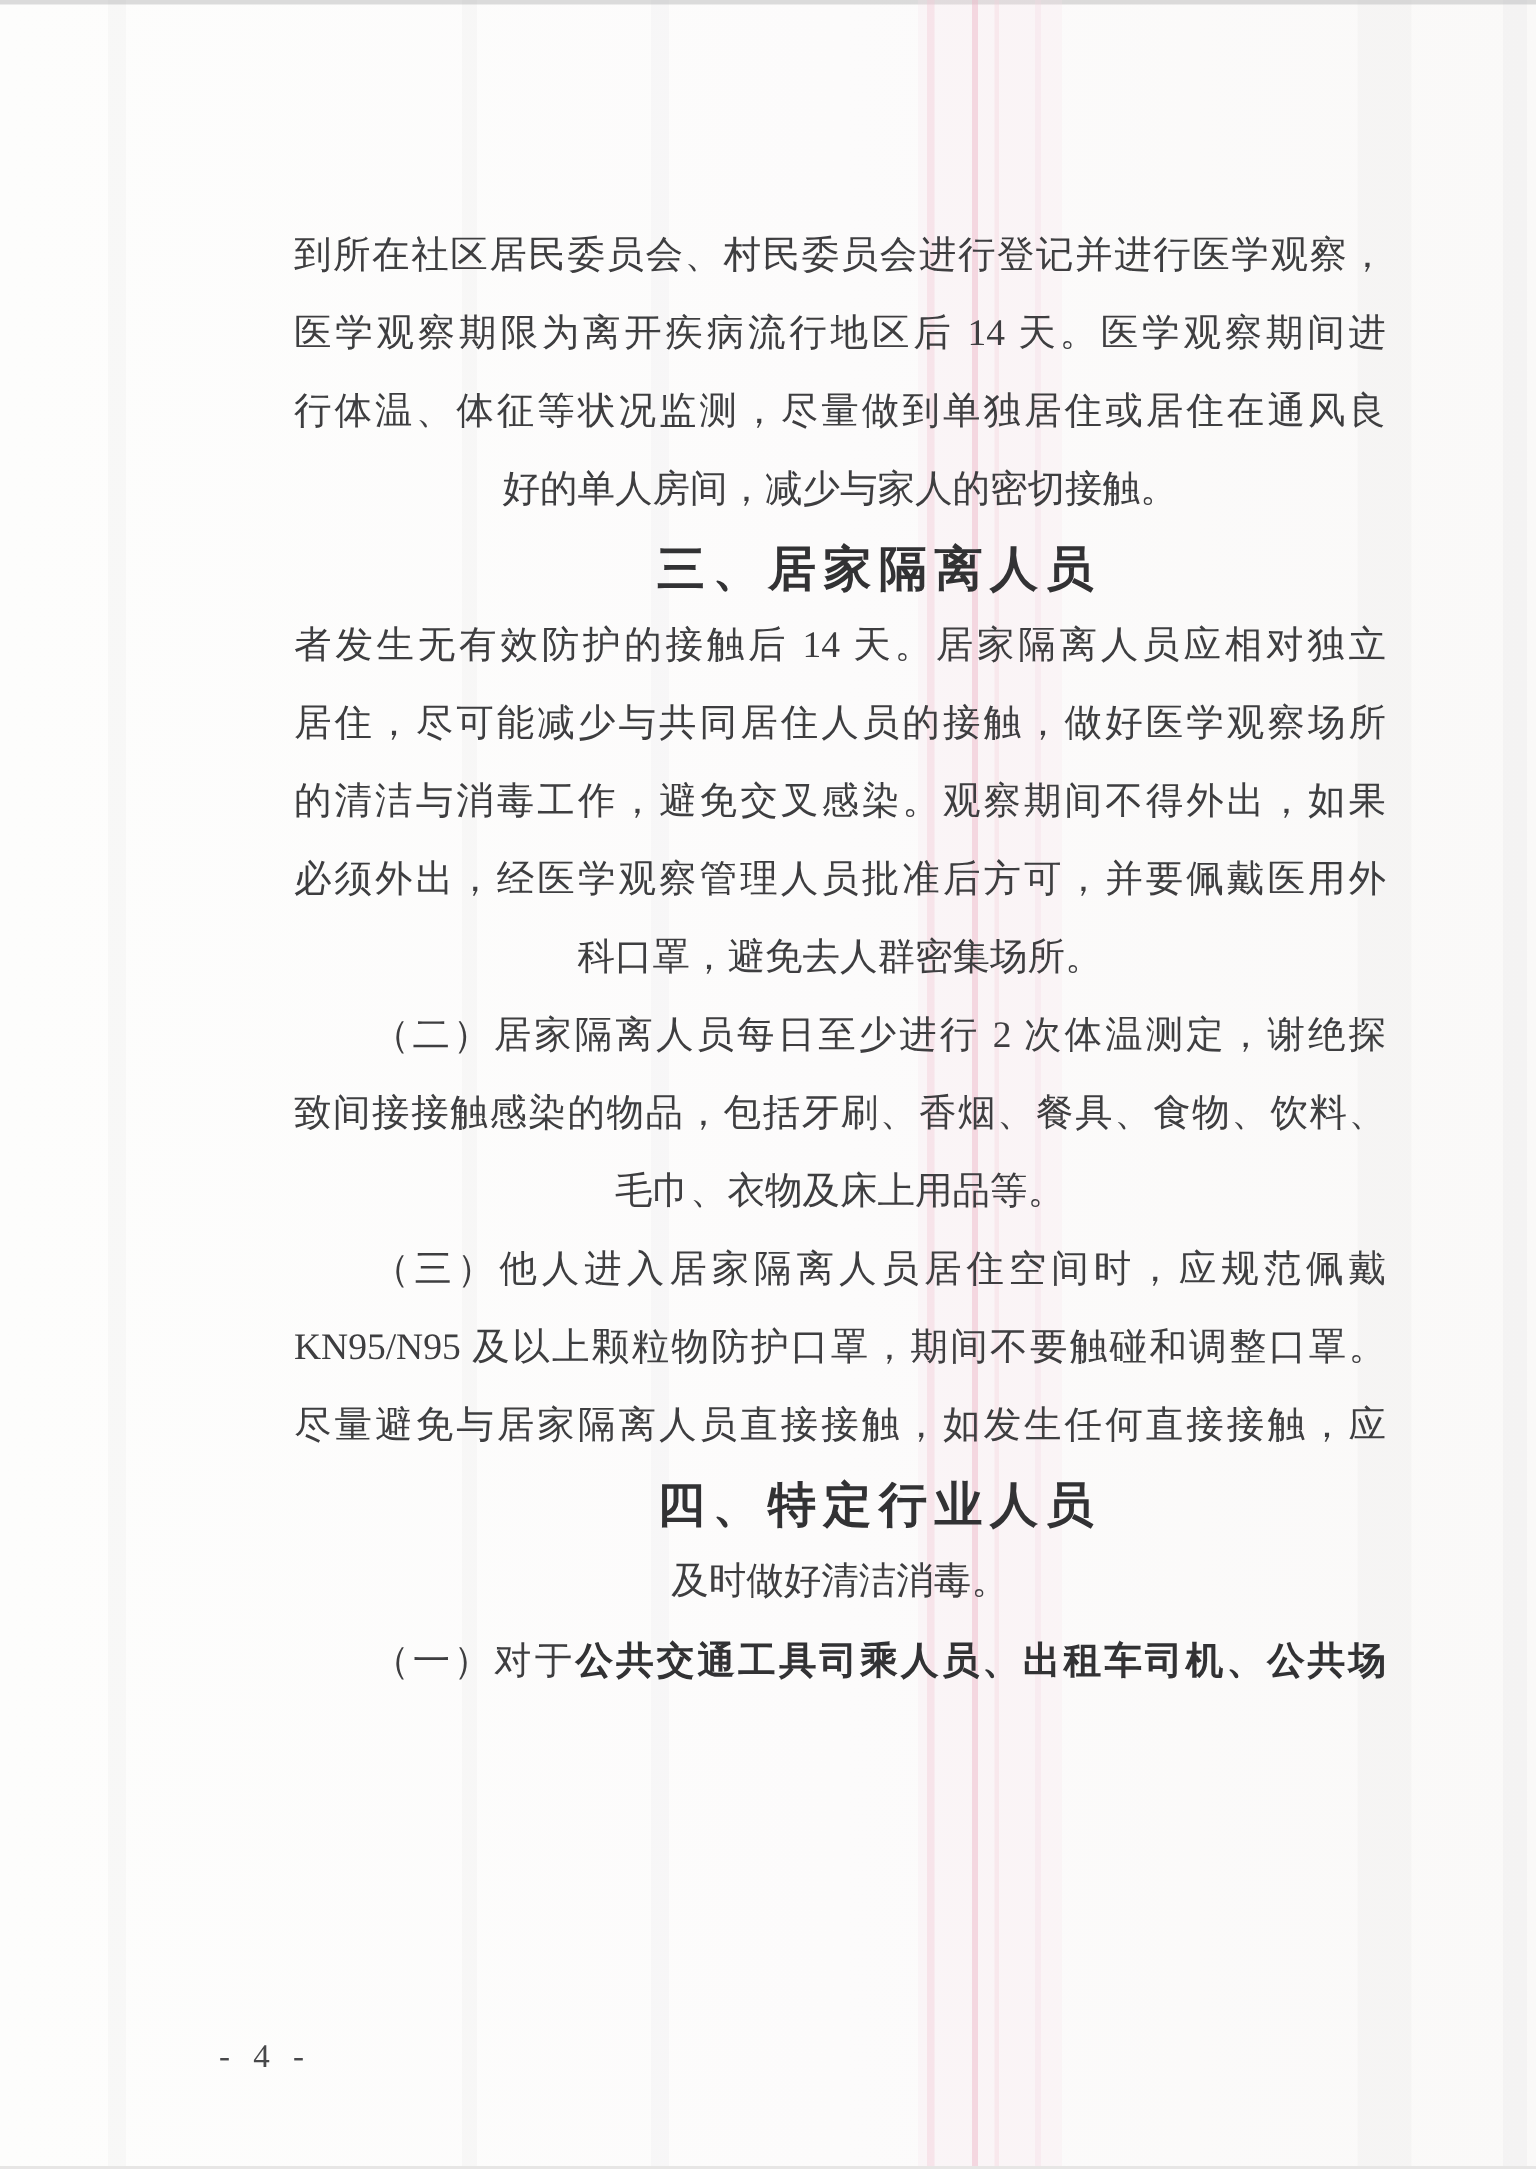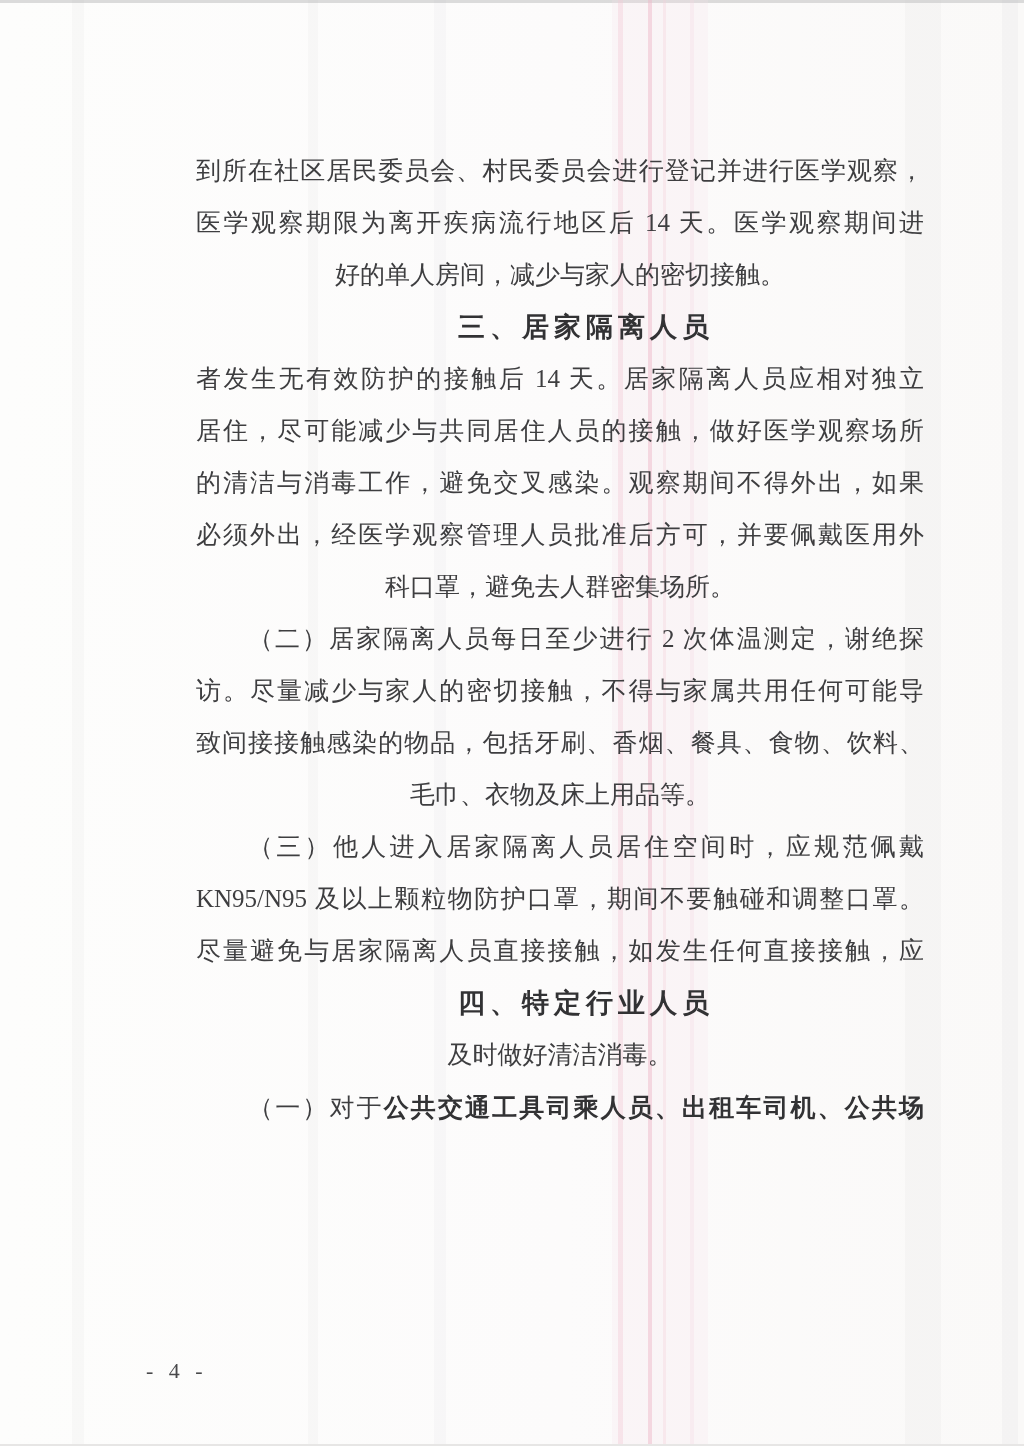--- a/index.html
+++ b/index.html
@@ -68,21 +68,21 @@
     text-align: center;
   }
   .line.justify {
     text-align: justify;
     text-align-last: justify;
   }
   .line.indent {
     text-indent: 52px;
   }
   .line.heading {
-    font-size: 27px;
+    font-size: 32px;
     letter-spacing: 5px;
   }
   .seg-bold {
     font-weight: 700;
     font-family: "Liberation Sans", "DejaVu Sans", sans-serif;
     color: #323234;
   }
   .page-number {
     position: absolute;
     left: 146px;
@@ -105,29 +105,29 @@
   <div class="stripe pink4"></div>
   <div class="stripe gray1"></div>
   <div class="stripe gray2"></div>
   <div class="stripe gray3"></div>
   <div class="stripe gray4"></div>
   <div class="stripe gray5"></div>
 
   <div class="doc-body">
       <div class="line justify"><span>到所在社区居民委员会、村民委员会进行登记并进行医学观察，</span></div>
       <div class="line justify"><span>医学观察期限为离开疾病流行地区后 14 天。医学观察期间进</span></div>
+      <div class="line justify"><span>行体温、体征等状况监测，尽量做到单独居住或居住在通风良</span></div>
       <div class="line"><span>好的单人房间，减少与家人的密切接触。</span></div>
       <div class="line indent heading"><span class="seg-bold">三、居家隔离人员</span></div>
       <div class="line justify"><span>者发生无有效防护的接触后 14 天。居家隔离人员应相对独立</span></div>
       <div class="line justify"><span>居住，尽可能减少与共同居住人员的接触，做好医学观察场所</span></div>
       <div class="line justify"><span>的清洁与消毒工作，避免交叉感染。观察期间不得外出，如果</span></div>
       <div class="line justify"><span>必须外出，经医学观察管理人员批准后方可，并要佩戴医用外</span></div>
       <div class="line"><span>科口罩，避免去人群密集场所。</span></div>
       <div class="line justify indent"><span>（二）居家隔离人员每日至少进行 2 次体温测定，谢绝探</span></div>
-      <div class="line justify"><span>访。尽量减少与家人的密切接触，不得与家属共用任何可能导</span></div>
       <div class="line justify"><span>致间接接触感染的物品，包括牙刷、香烟、餐具、食物、饮料、</span></div>
       <div class="line"><span>毛巾、衣物及床上用品等。</span></div>
       <div class="line justify indent"><span>（三）他人进入居家隔离人员居住空间时，应规范佩戴</span></div>
       <div class="line justify"><span>KN95/N95 及以上颗粒物防护口罩，期间不要触碰和调整口罩。</span></div>
       <div class="line justify"><span>尽量避免与居家隔离人员直接接触，如发生任何直接接触，应</span></div>
       <div class="line indent heading"><span class="seg-bold">四、特定行业人员</span></div>
       <div class="line"><span>及时做好清洁消毒。</span></div>
       <div class="line justify indent"><span>（一）对于</span><span class="seg-bold">公共交通工具司乘人员、出租车司机、公共场</span></div>
     </div>
 

